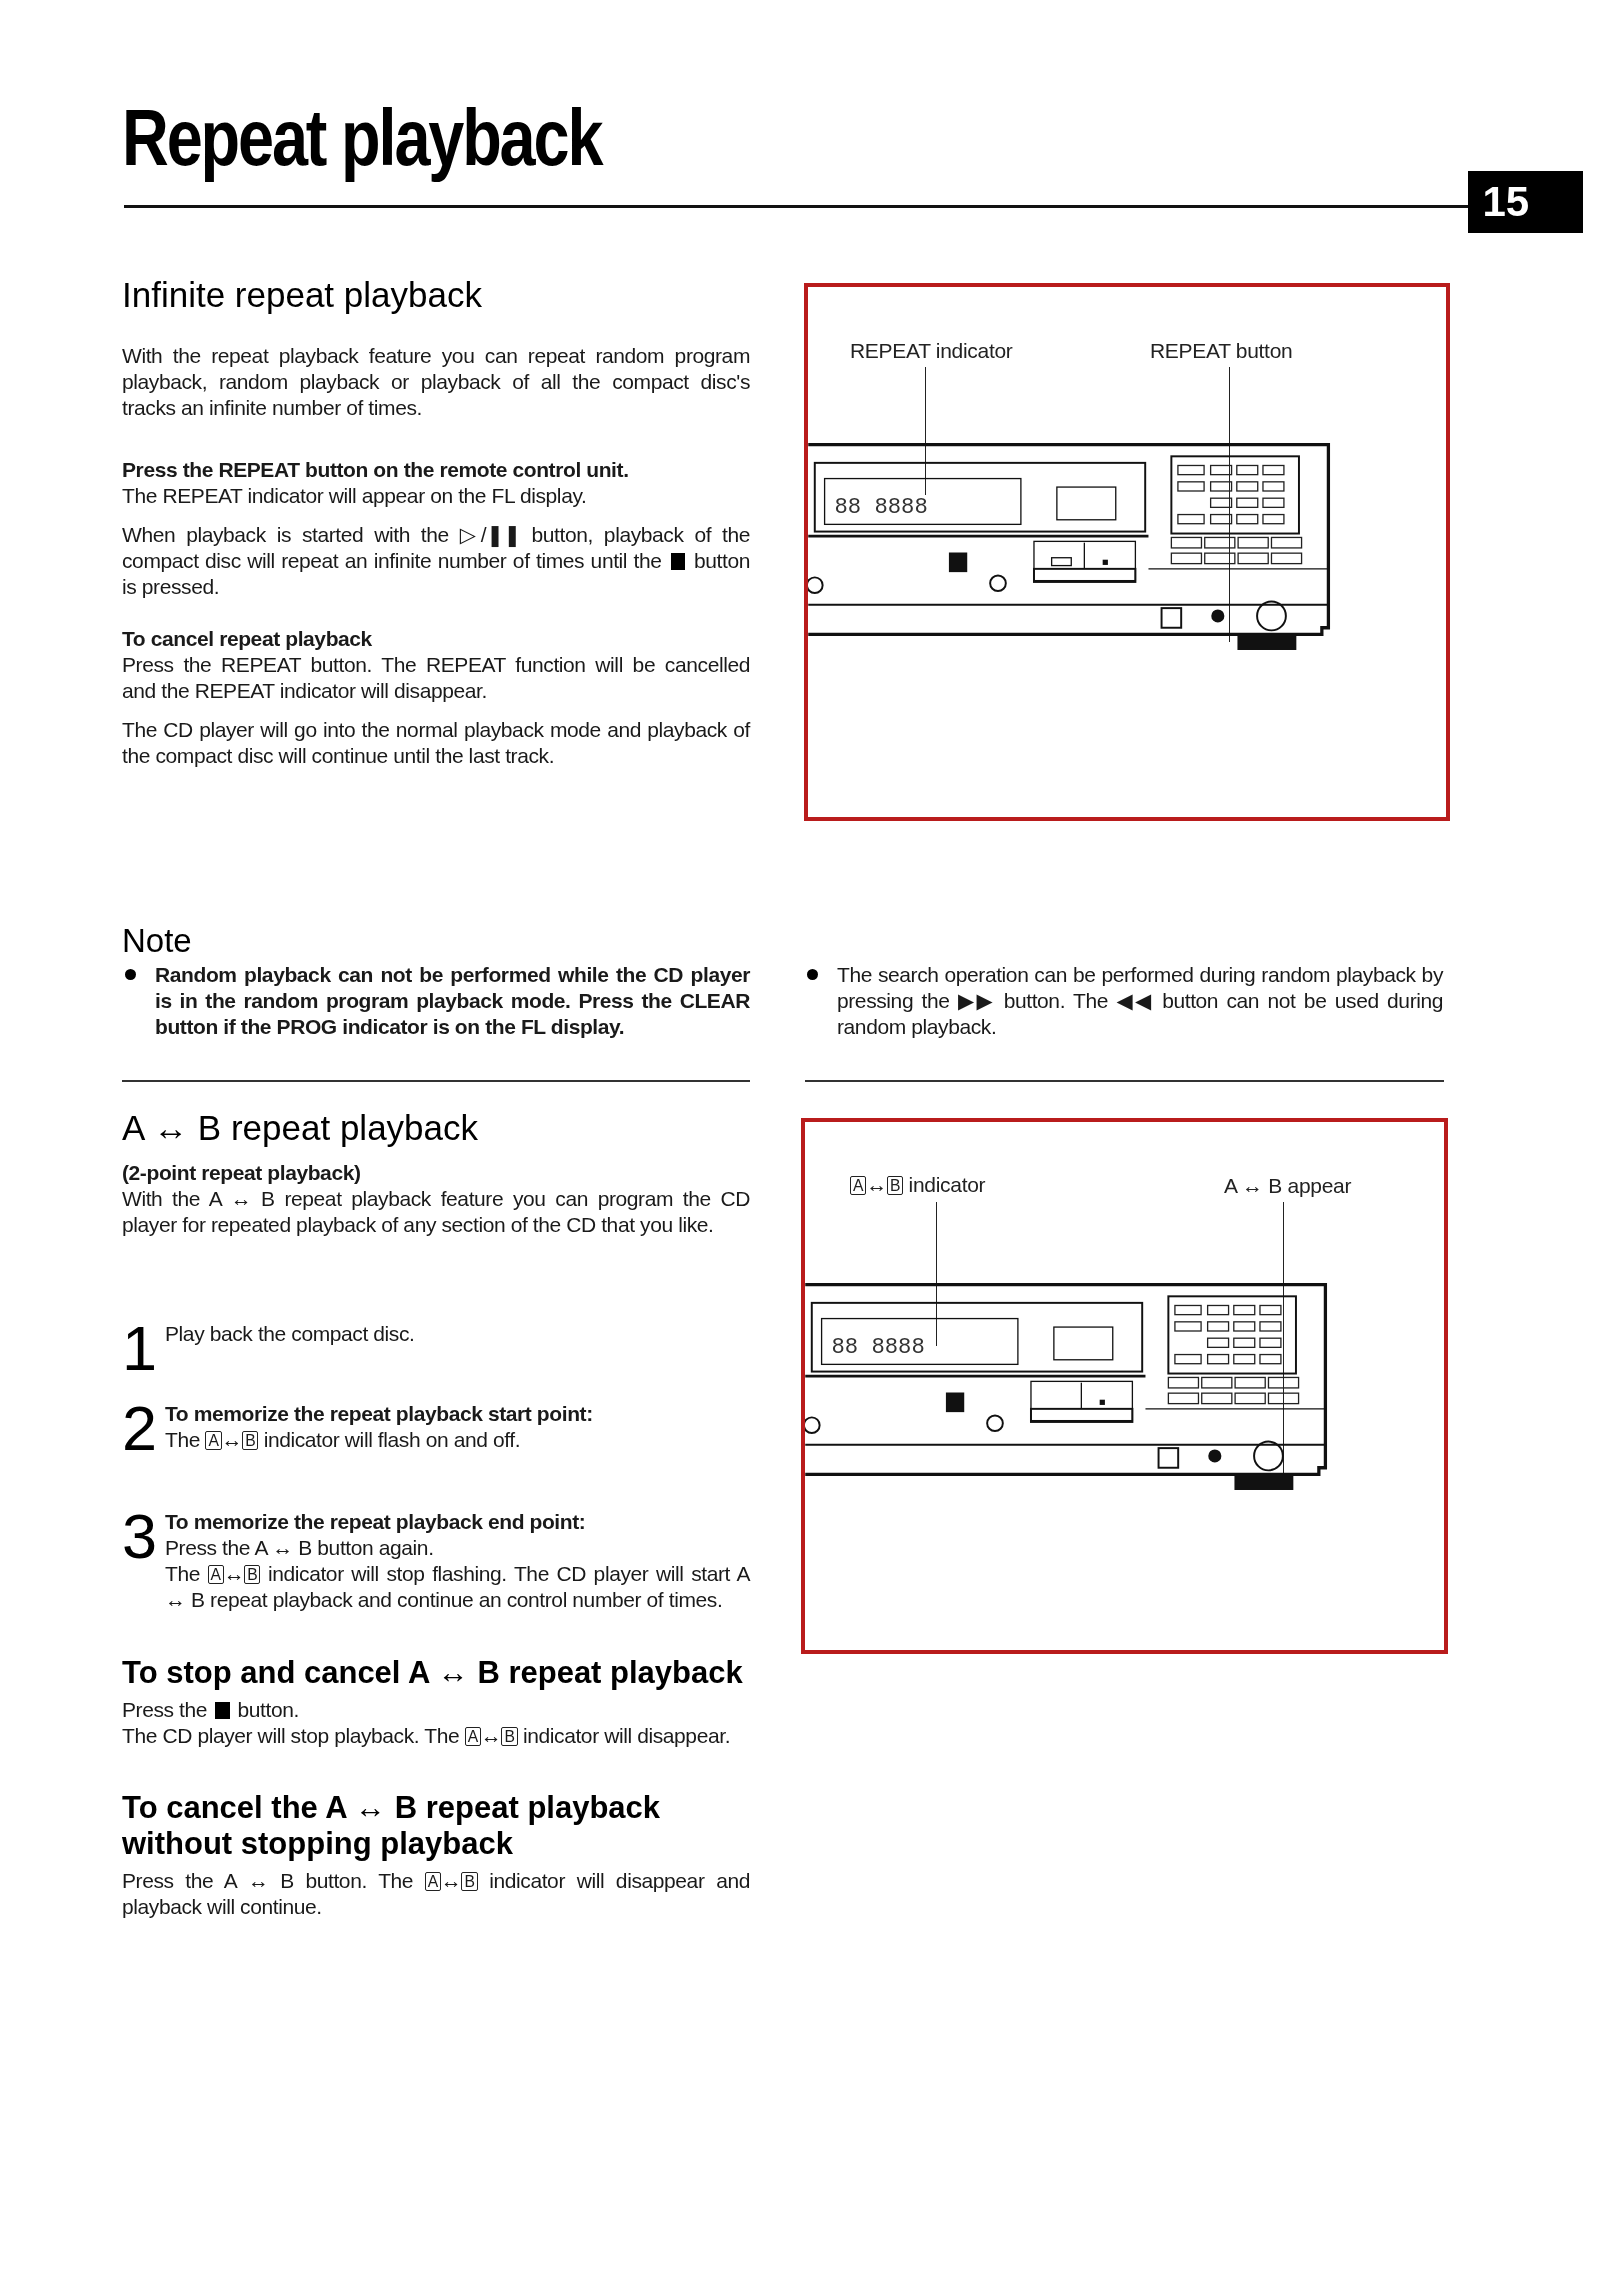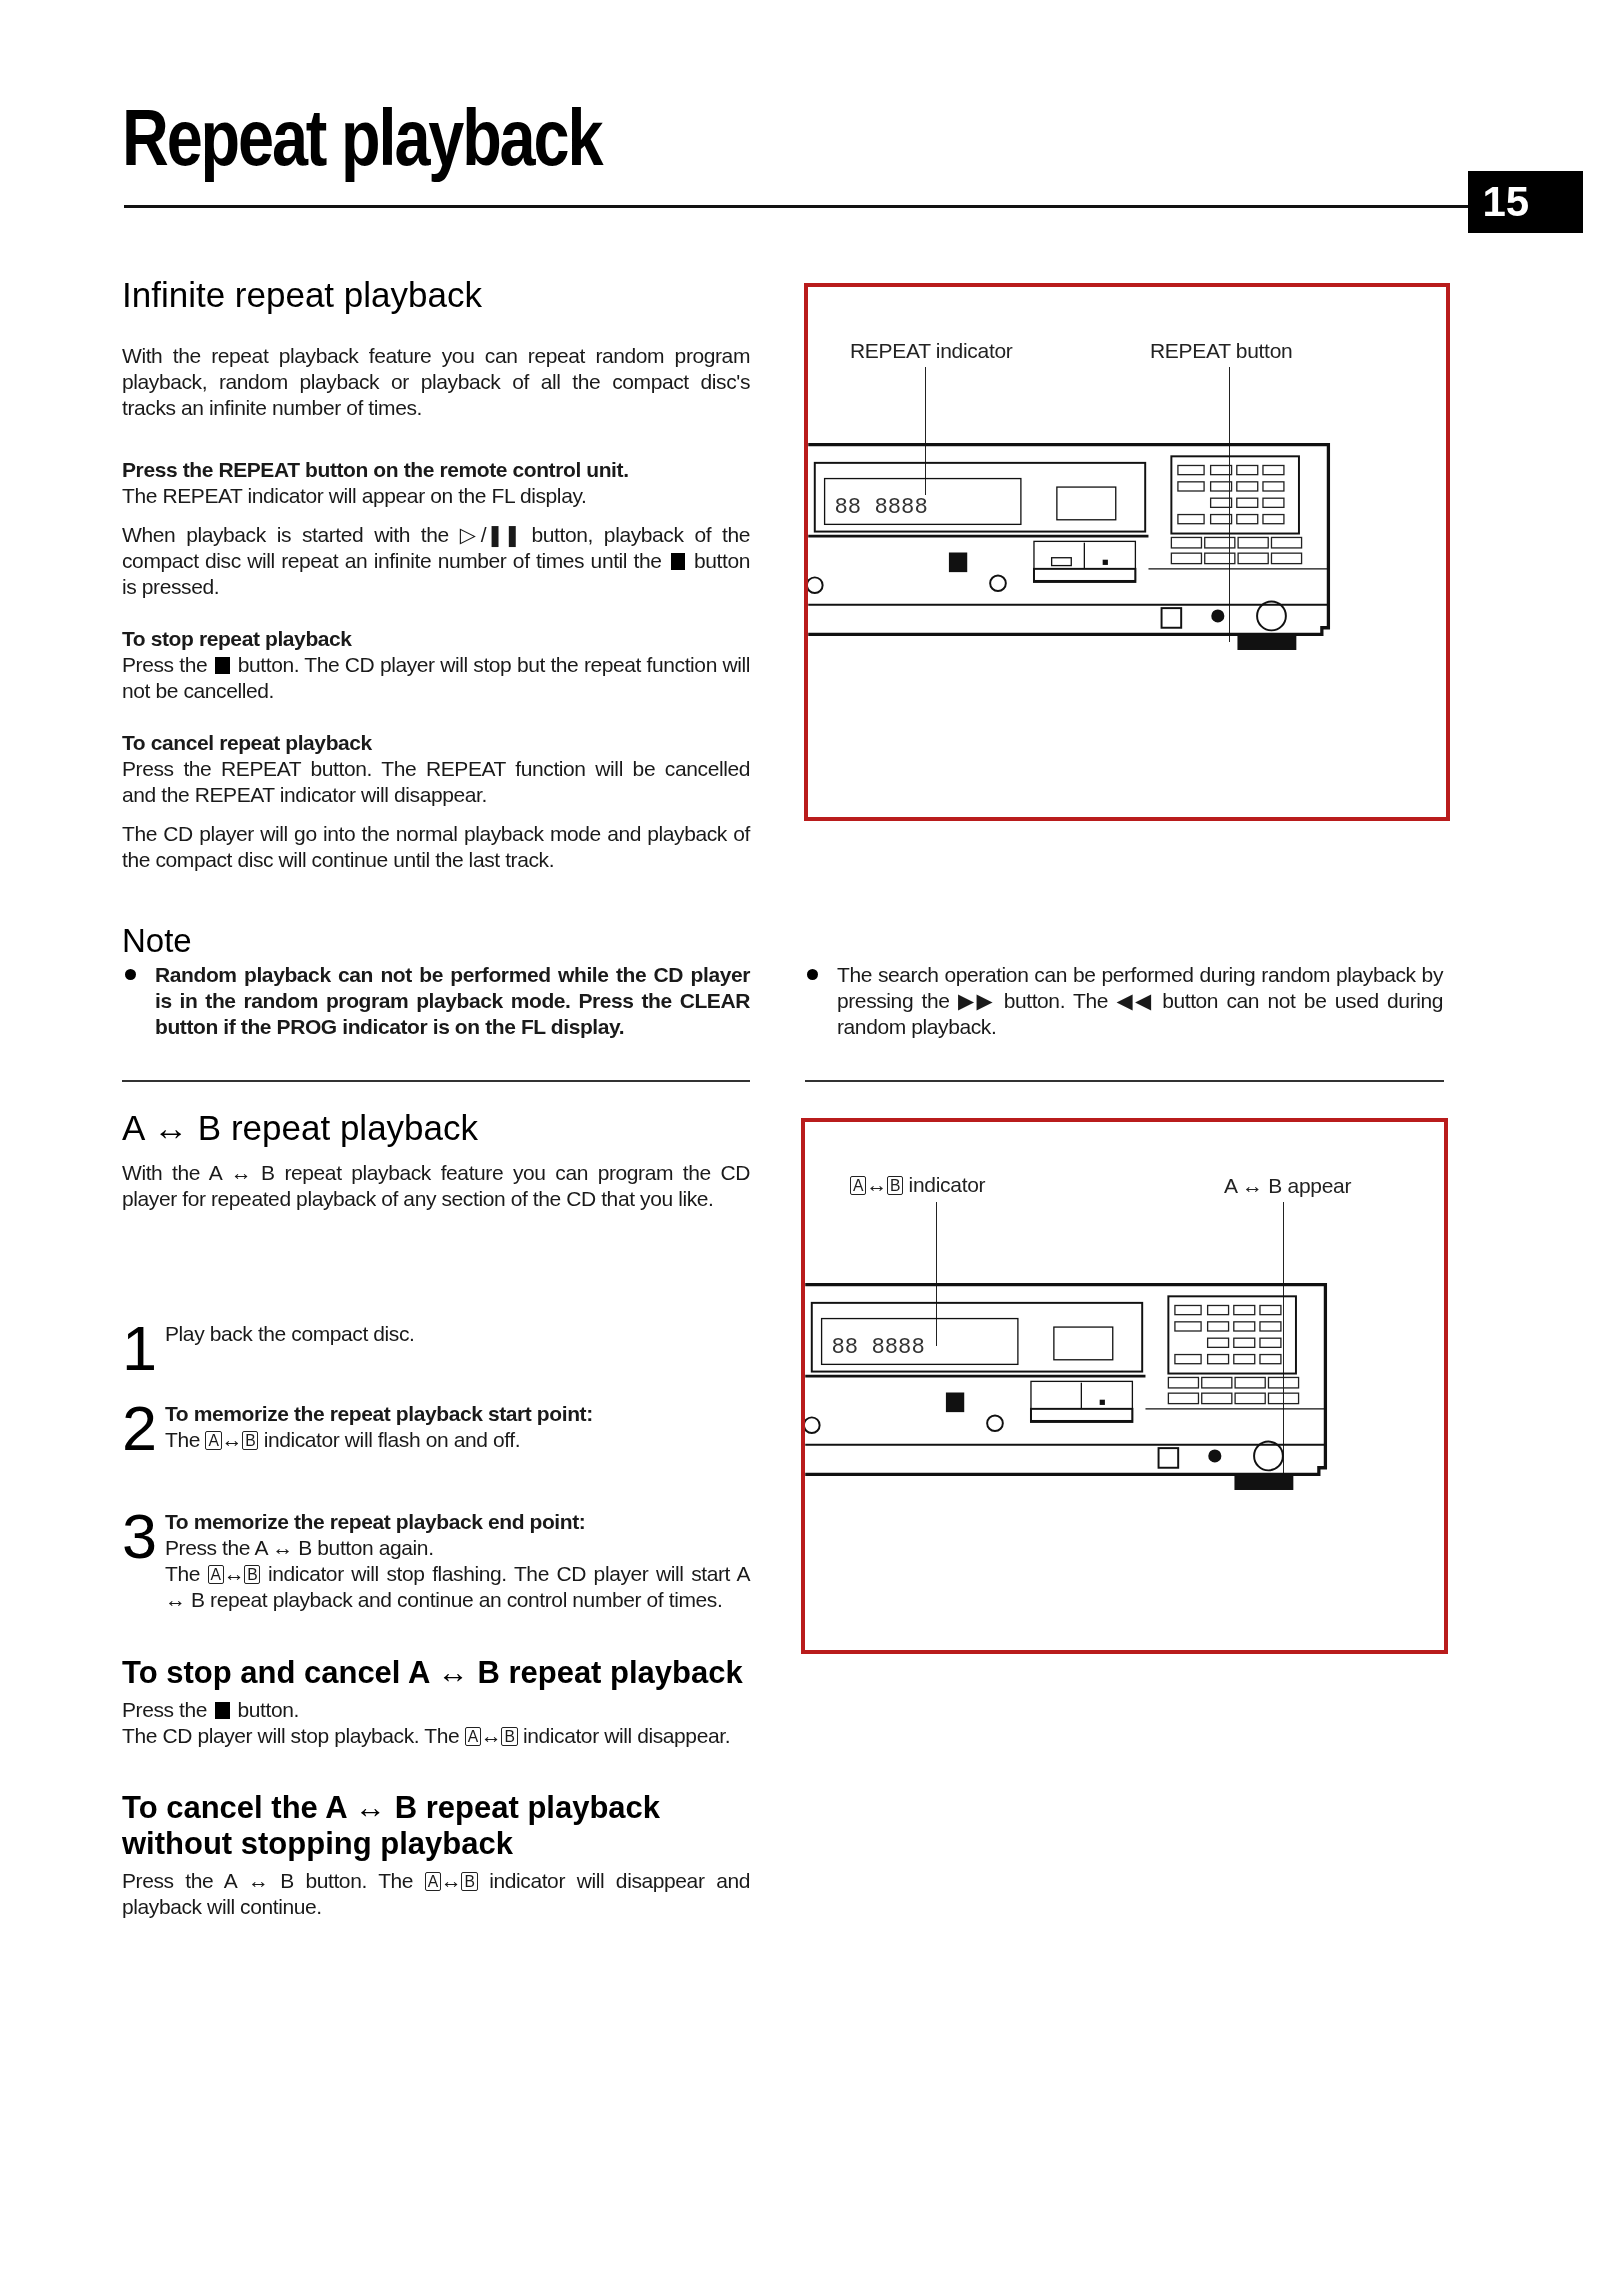--- a/index.html
+++ b/index.html
@@ -53,26 +53,20 @@
   <p class="para" style="margin-top:36px;">
     <span class="bold-lead">Press the REPEAT button on the remote control unit.</span>
     <span>The REPEAT indicator will appear on the FL display.</span>
   </p>
   <p class="para">
     <span>When playback is started with the</span>
     <span>▷/❚❚</span>
     <span>button, playback of the compact disc will repeat an infinite number of times until the</span>
     <span class="sym-stop"></span>
     <span>button is pressed.</span>
-  </p>
-  <p class="para" style="margin-top:26px;">
-    <span class="bold-lead">To stop repeat playback</span>
-    <span>Press the</span>
-    <span class="sym-stop"></span>
-    <span>button. The CD player will stop but the repeat function will not be cancelled.</span>
   </p>
   <p class="para" style="margin-top:26px;">
     <span class="bold-lead">To cancel repeat playback</span>
     <span>Press the REPEAT button. The REPEAT function will be cancelled and the REPEAT indicator will disappear.</span>
   </p>
   <p class="para">The CD player will go into the normal playback mode and playback of the compact disc will continue until the last track.</p>
 </div>
 
 <div class="abs figure" style="left:804px; top:283px; width:638px; height:530px;">
   <div class="fig-label" style="left:42px; top:52px;">REPEAT indicator</div>
@@ -149,20 +143,21 @@
     <span>◀◀</span>
     <span>button can not be used during random playback.</span>
   </div>
 </div>
 
 <div class="abs rule" style="left:122px; top:1080px; width:628px;"></div>
 <div class="abs rule" style="left:805px; top:1080px; width:639px;"></div>
 
 <div class="abs h2" style="left:122px; top:1109px;">A ↔ B repeat playback</div>
 <div class="abs body-text" style="left:122px; top:1160px;">
+  <span class="bold-lead">(2-point repeat playback)</span>
   <span>With the A ↔ B repeat playback feature you can program the CD player for repeated playback of any section of the CD that you like.</span>
 </div>
 
 <div class="step" style="top:1321px;">
   <div class="step-num">1</div>
   <div class="step-body">Play back the compact disc.</div>
 </div>
 
 <div class="step" style="top:1401px;">
   <div class="step-num">2</div>

